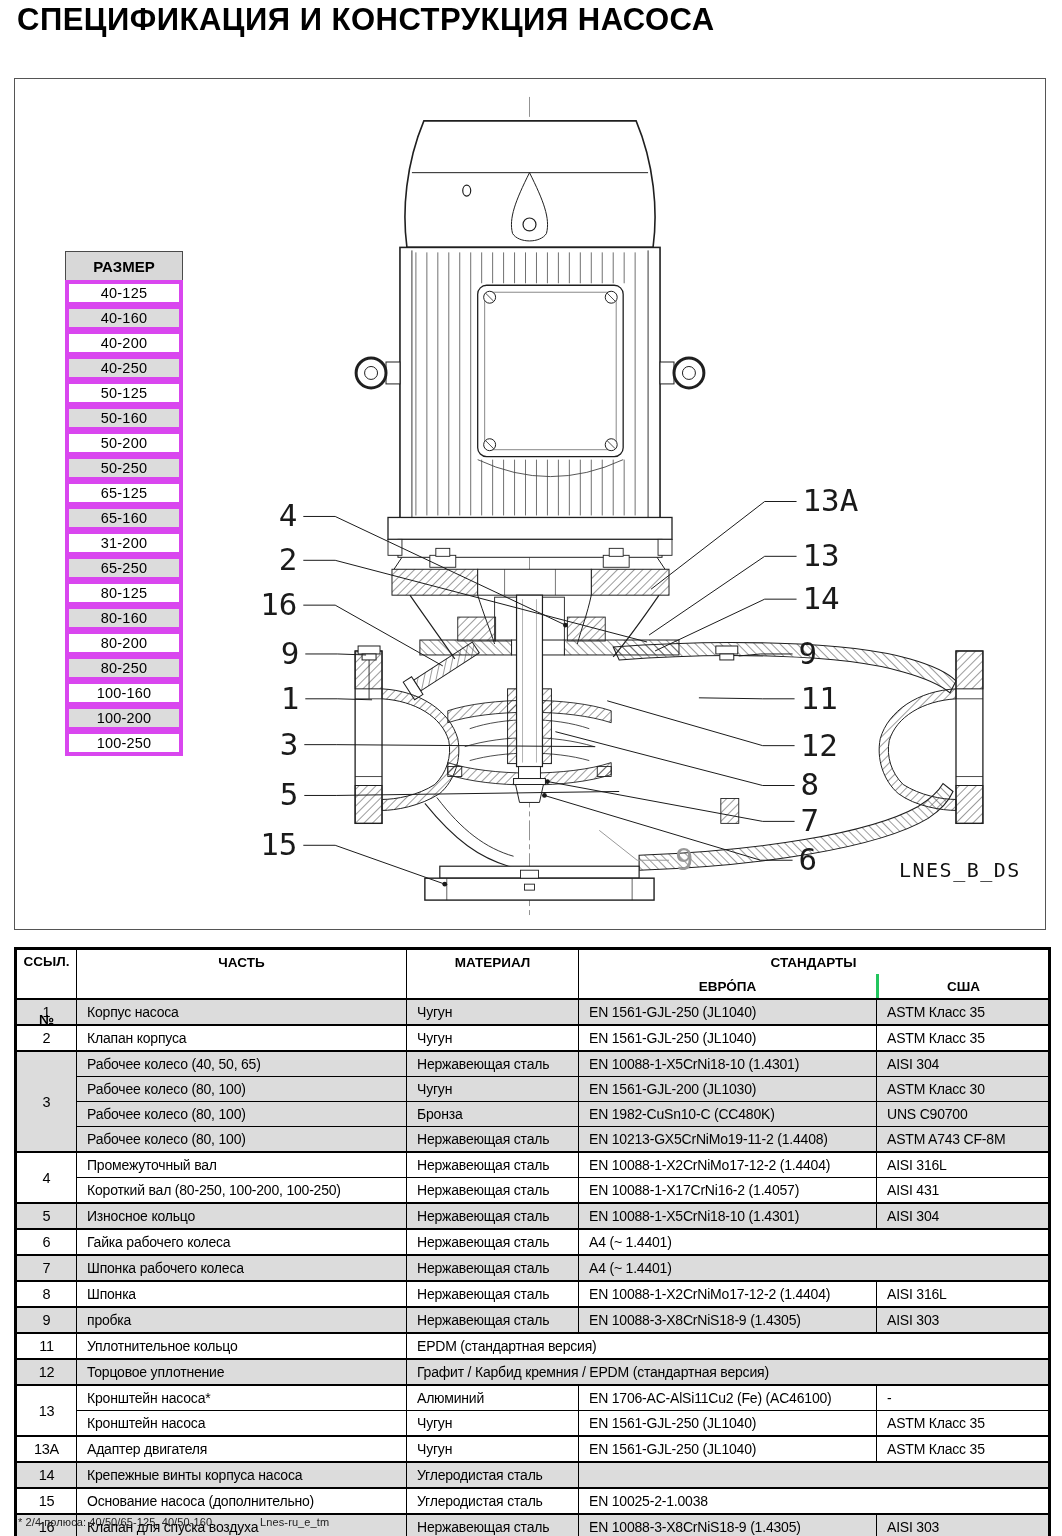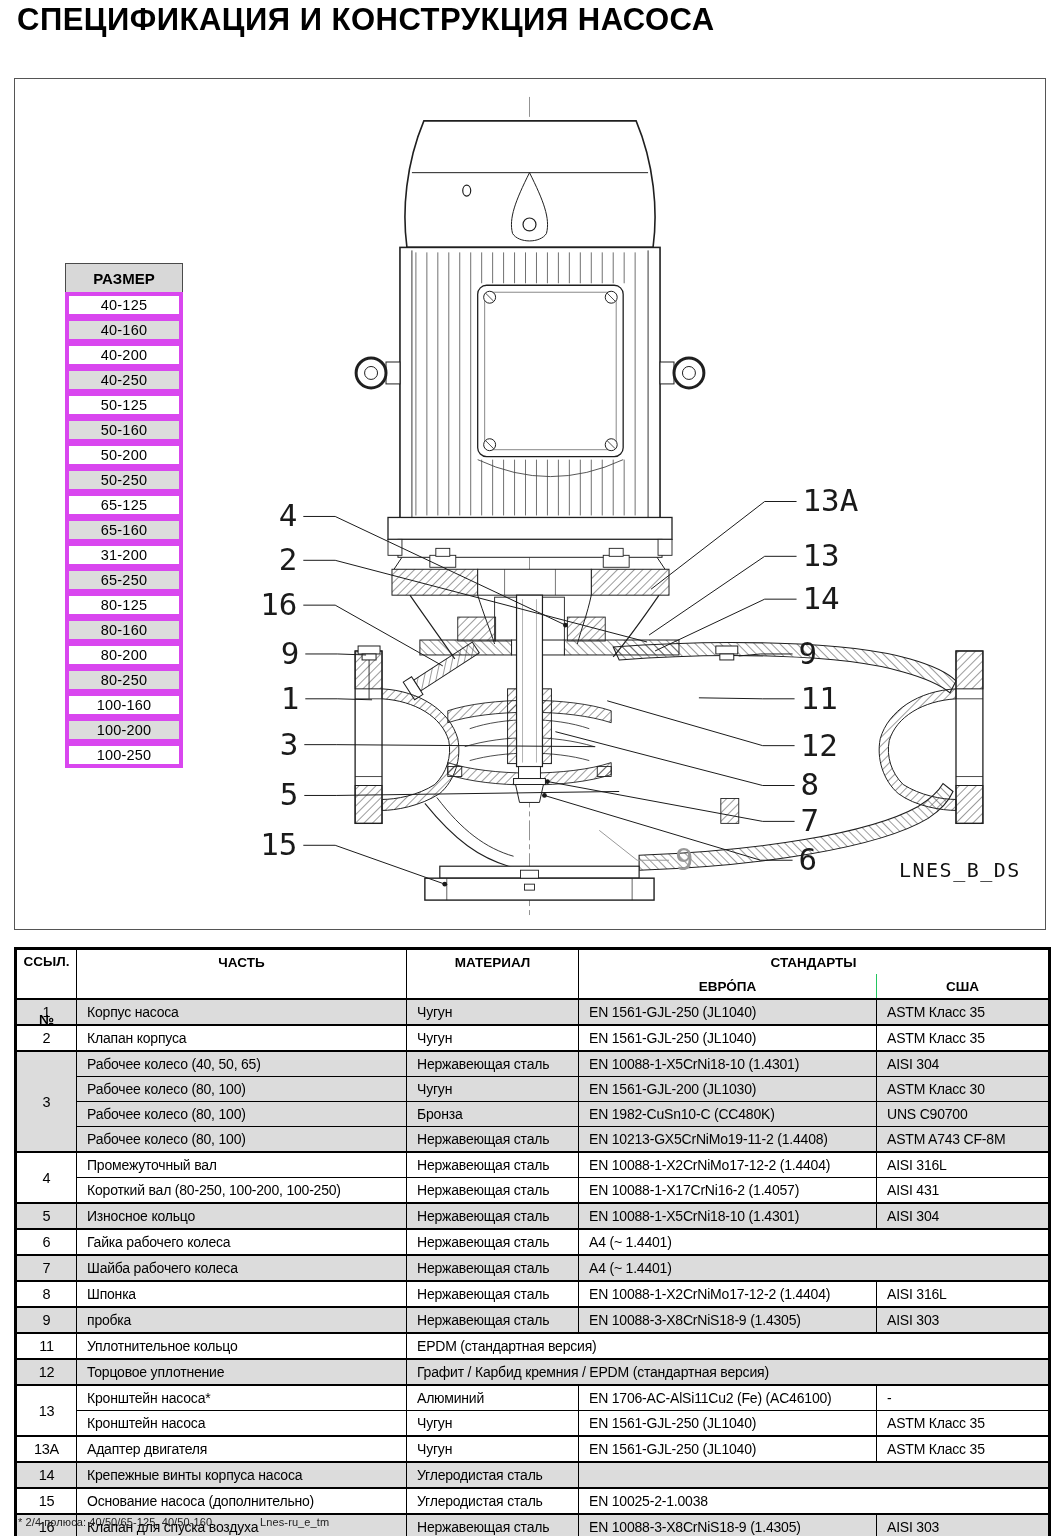--- a/index.html
+++ b/index.html
@@ -6,21 +6,21 @@
   #page{position:relative;width:1062px;height:1536px;background:#fff;
         font-family:"Liberation Sans",sans-serif;color:#000;overflow:hidden;}
   
   #title{position:absolute;left:17px;top:6px;font-weight:700;font-size:31px;
          line-height:28px;letter-spacing:0.5px;color:#000;}
   
   #frame{position:absolute;left:14px;top:78px;width:1032px;height:852px;
          border:1.5px solid #555;box-sizing:border-box;background:#fff;}
   #pump-svg{position:absolute;left:0;top:0;}
   
-  #size-table{position:absolute;left:50px;top:184px;width:108px;}
+  #size-table{position:absolute;left:50px;top:172px;width:108px;}
   .size-hd{box-sizing:border-box;width:118px;height:30px;border:1px solid #4a4a4a;
            background:#d8d8d8;font-weight:700;font-size:15px;display:flex;
            align-items:center;justify-content:center;}
   .size-row{box-sizing:border-box;width:118px;height:26px;border:4px solid #d946ef;
             margin-top:-1px;background:#fff;font-size:14.5px;display:flex;
             align-items:center;justify-content:center;letter-spacing:0.2px;}
   .size-row.shade{background:#dcdcdc;}
   #code-label{position:absolute;left:884px;top:779px;font-family:"DejaVu Sans Mono",monospace;
               font-size:20px;letter-spacing:1.5px;color:#111;}
   
@@ -35,21 +35,21 @@
   #spec tr.shade td{background:#dcdcdc;}
   #spec tr.grp td{border-top:2px solid #000;}
   #spec td.c-ref{text-align:center;padding:0;font-size:14.5px;}
   .h-ref{height:48px;}
   .h-ref .st{display:flex;flex-direction:column;justify-content:space-between;
              height:40px;padding:4px 0;align-items:center;gap:43px;}
   .h-top{display:block;text-align:center;padding-top:5px;}
   .h-std .std-top{height:24px;display:flex;align-items:center;justify-content:center;}
   .h-std .std-bottom{height:24px;display:flex;}
   .h-std .std-eu{width:63.3%;display:flex;align-items:center;justify-content:center;}
-  .h-std .std-us{flex:1;border-left:1px solid #22c55e;display:flex;align-items:center;justify-content:center;}
+  .h-std .std-us{flex:1;border-left:3px solid #22c55e;display:flex;align-items:center;justify-content:center;}
   
   #footer{position:absolute;left:18px;top:1516px;width:1028px;display:flex;
           justify-content:flex-start;font-size:11px;color:#222;letter-spacing:0.1px;gap:48px;}
 </style>
 </head>
 <body>
 
 <div id="page">
 
   <div id="title">
@@ -418,21 +418,21 @@
           <td class="c-us">AISI 304</td>
         </tr>
         <tr class="grp">
           <td class="c-ref" rowspan="1">6</td>
           <td class="c-part">Гайка рабочего колеса</td>
           <td class="c-mat">Нержавеющая сталь</td>
           <td class="c-eu" colspan="2">A4 (~ 1.4401)</td>
         </tr>
         <tr class="grp shade">
           <td class="c-ref" rowspan="1">7</td>
-          <td class="c-part">Шайба рабочего колеса</td>
+          <td class="c-part">Шпонка рабочего колеса</td>
           <td class="c-mat">Нержавеющая сталь</td>
           <td class="c-eu" colspan="2">A4 (~ 1.4401)</td>
         </tr>
         <tr class="grp">
           <td class="c-ref" rowspan="1">8</td>
           <td class="c-part">Шпонка</td>
           <td class="c-mat">Нержавеющая сталь</td>
           <td class="c-eu">EN 10088-1-X2CrNiMo17-12-2 (1.4404)</td>
           <td class="c-us">AISI 316L</td>
         </tr>

